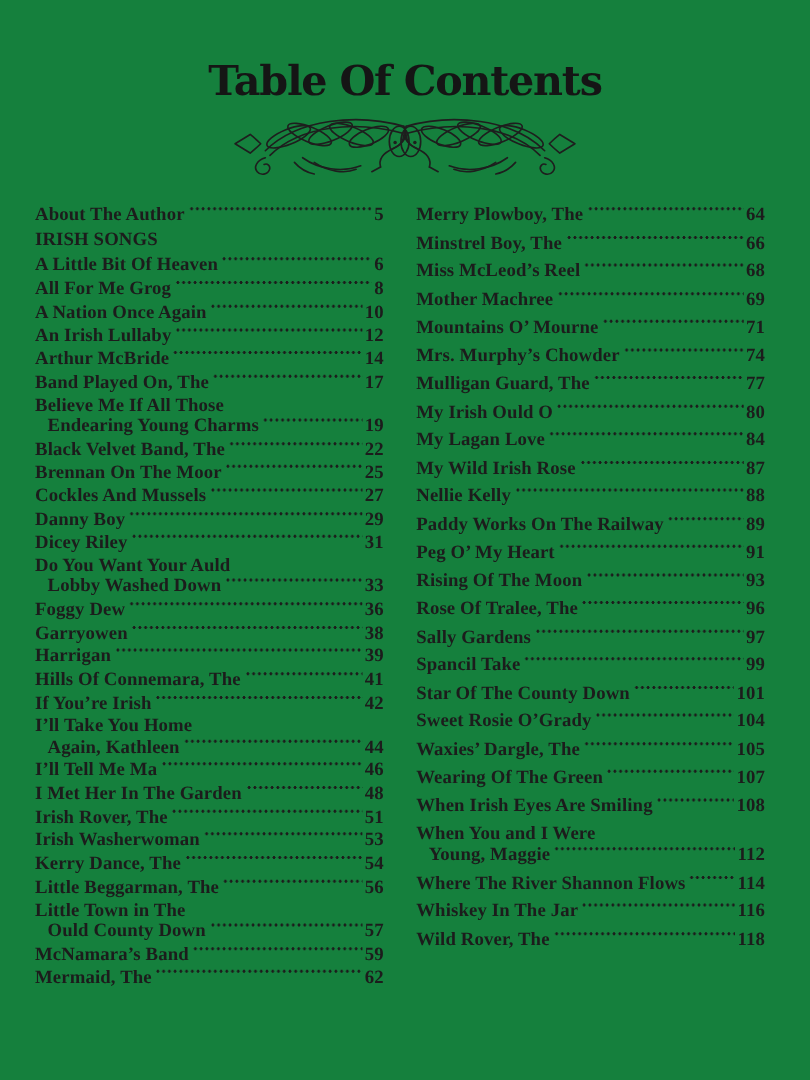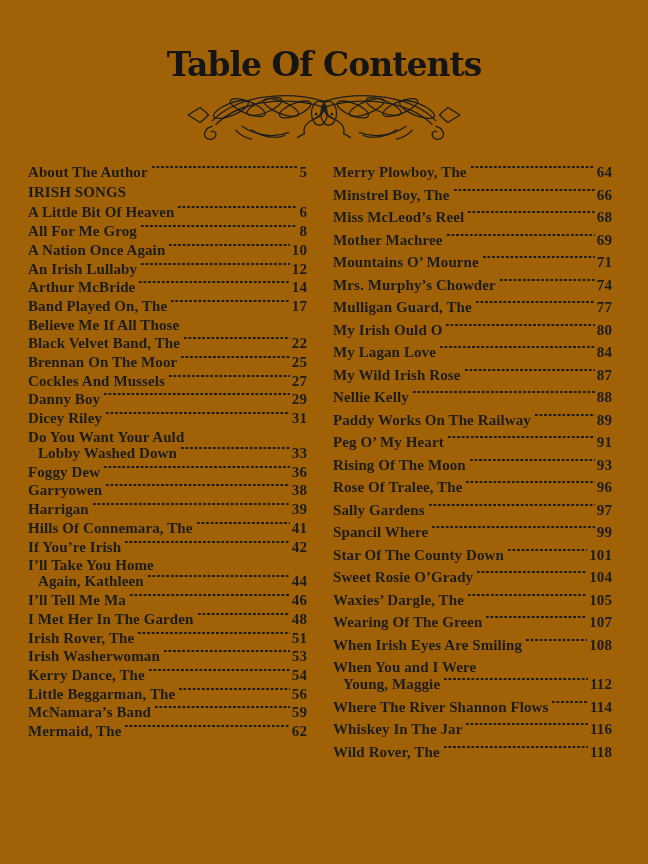--- a/index.html
+++ b/index.html
@@ -1,19 +1,19 @@
 <!DOCTYPE html>
 <html><head>
 <meta charset="utf-8">
 <style>
   html,body{margin:0;padding:0;background:#ffffff;}
   .page{
     position:relative;
     width:648px;height:864px;
-    background:#a16207;
+    background:#15803d;
     overflow:hidden;
     font-family:"Liberation Serif","DejaVu Serif",serif;
     color:#1c1c1c;
   }
   .title{
     margin:44px 0 0 0;
     text-align:center;
     font-family:"DejaVu Serif","Liberation Serif",serif;
     font-weight:700;
     font-size:33px;
@@ -155,20 +155,25 @@
         </div>
         <div class="entry">
           <div class="toc-line">
             <span class="song-title">Band Played On, The</span>
             <span class="dots"></span>
             <span class="page-num">17</span>
           </div>
         </div>
         <div class="entry">
           <div class="wrap-line"><span class="song-title">Believe Me If All Those</span></div>
+          <div class="toc-line">
+            <span class="song-title cont">Endearing Young Charms</span>
+            <span class="dots"></span>
+            <span class="page-num">19</span>
+          </div>
         </div>
         <div class="entry">
           <div class="toc-line">
             <span class="song-title">Black Velvet Band, The</span>
             <span class="dots"></span>
             <span class="page-num">22</span>
           </div>
         </div>
         <div class="entry">
           <div class="toc-line">
@@ -282,20 +287,28 @@
             <span class="song-title">Kerry Dance, The</span>
             <span class="dots"></span>
             <span class="page-num">54</span>
           </div>
         </div>
         <div class="entry">
           <div class="toc-line">
             <span class="song-title">Little Beggarman, The</span>
             <span class="dots"></span>
             <span class="page-num">56</span>
+          </div>
+        </div>
+        <div class="entry">
+          <div class="wrap-line"><span class="song-title">Little Town in The</span></div>
+          <div class="toc-line">
+            <span class="song-title cont">Ould County Down</span>
+            <span class="dots"></span>
+            <span class="page-num">57</span>
           </div>
         </div>
         <div class="entry">
           <div class="toc-line">
             <span class="song-title">McNamara’s Band</span>
             <span class="dots"></span>
             <span class="page-num">59</span>
           </div>
         </div>
         <div class="entry">
@@ -414,21 +427,21 @@
         </div>
         <div class="entry">
           <div class="toc-line">
             <span class="song-title">Sally Gardens</span>
             <span class="dots"></span>
             <span class="page-num">97</span>
           </div>
         </div>
         <div class="entry">
           <div class="toc-line">
-            <span class="song-title">Spancil Where</span>
+            <span class="song-title">Spancil Take</span>
             <span class="dots"></span>
             <span class="page-num">99</span>
           </div>
         </div>
         <div class="entry">
           <div class="toc-line">
             <span class="song-title">Star Of The County Down</span>
             <span class="dots"></span>
             <span class="page-num">101</span>
           </div>

